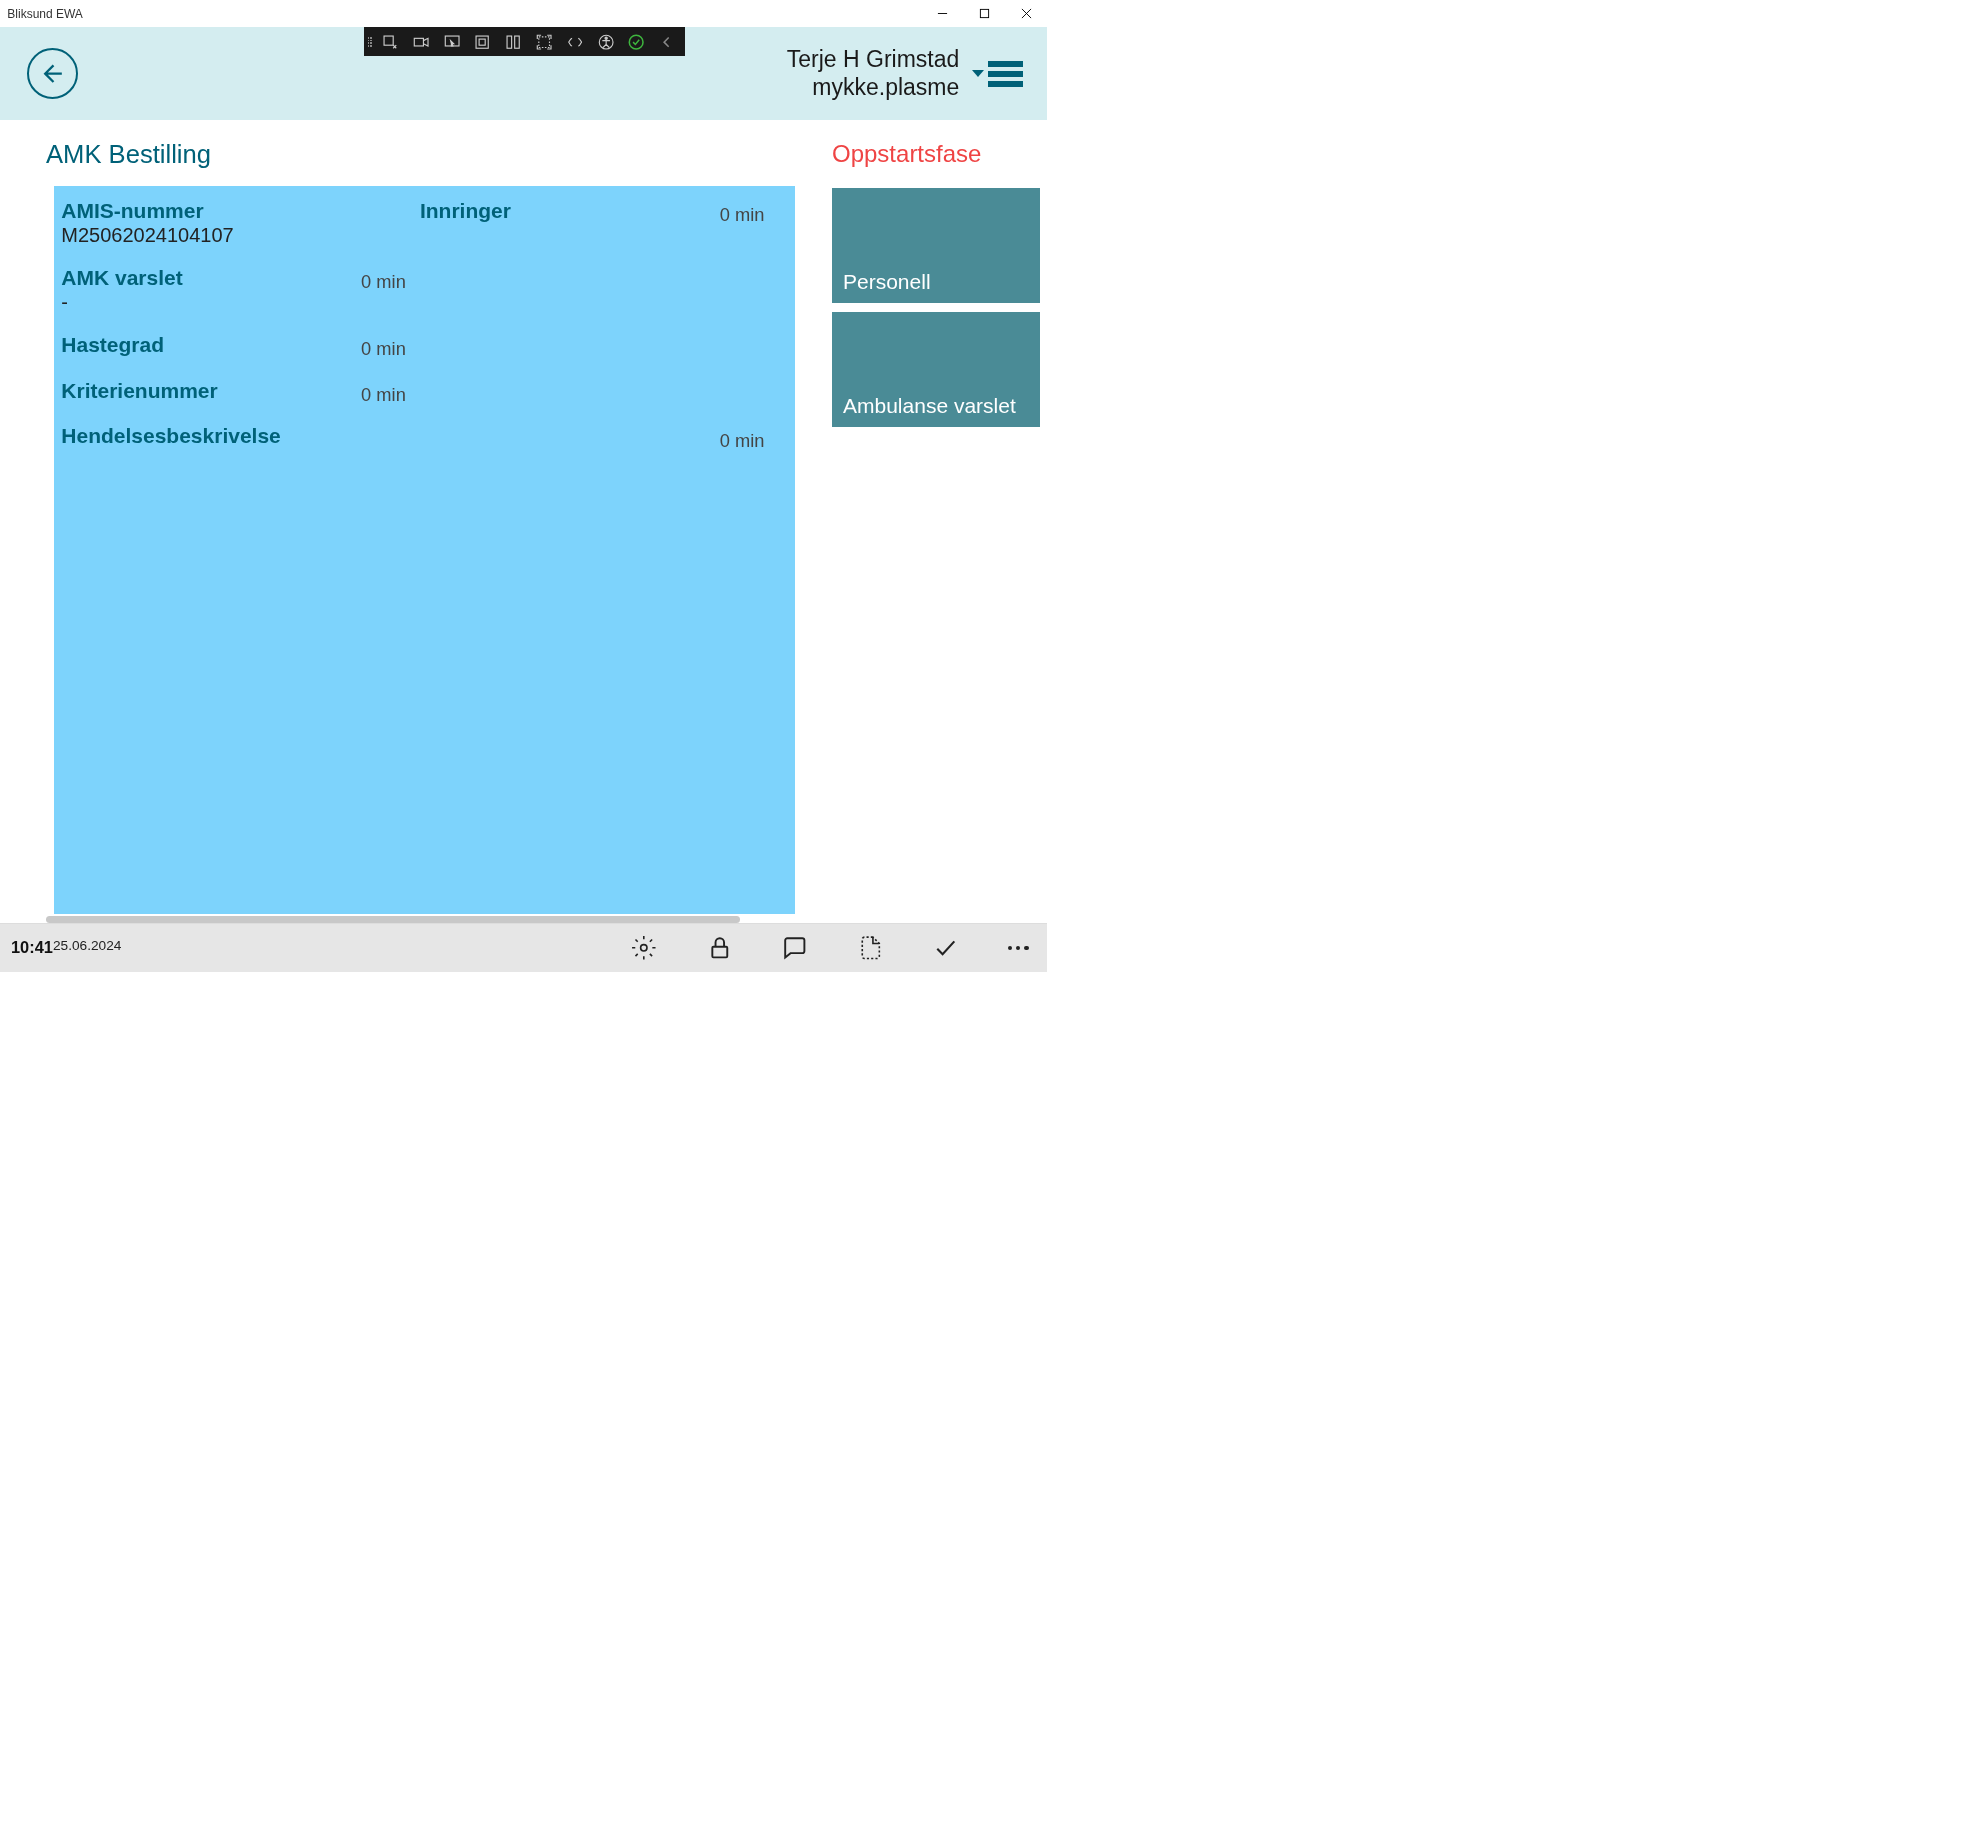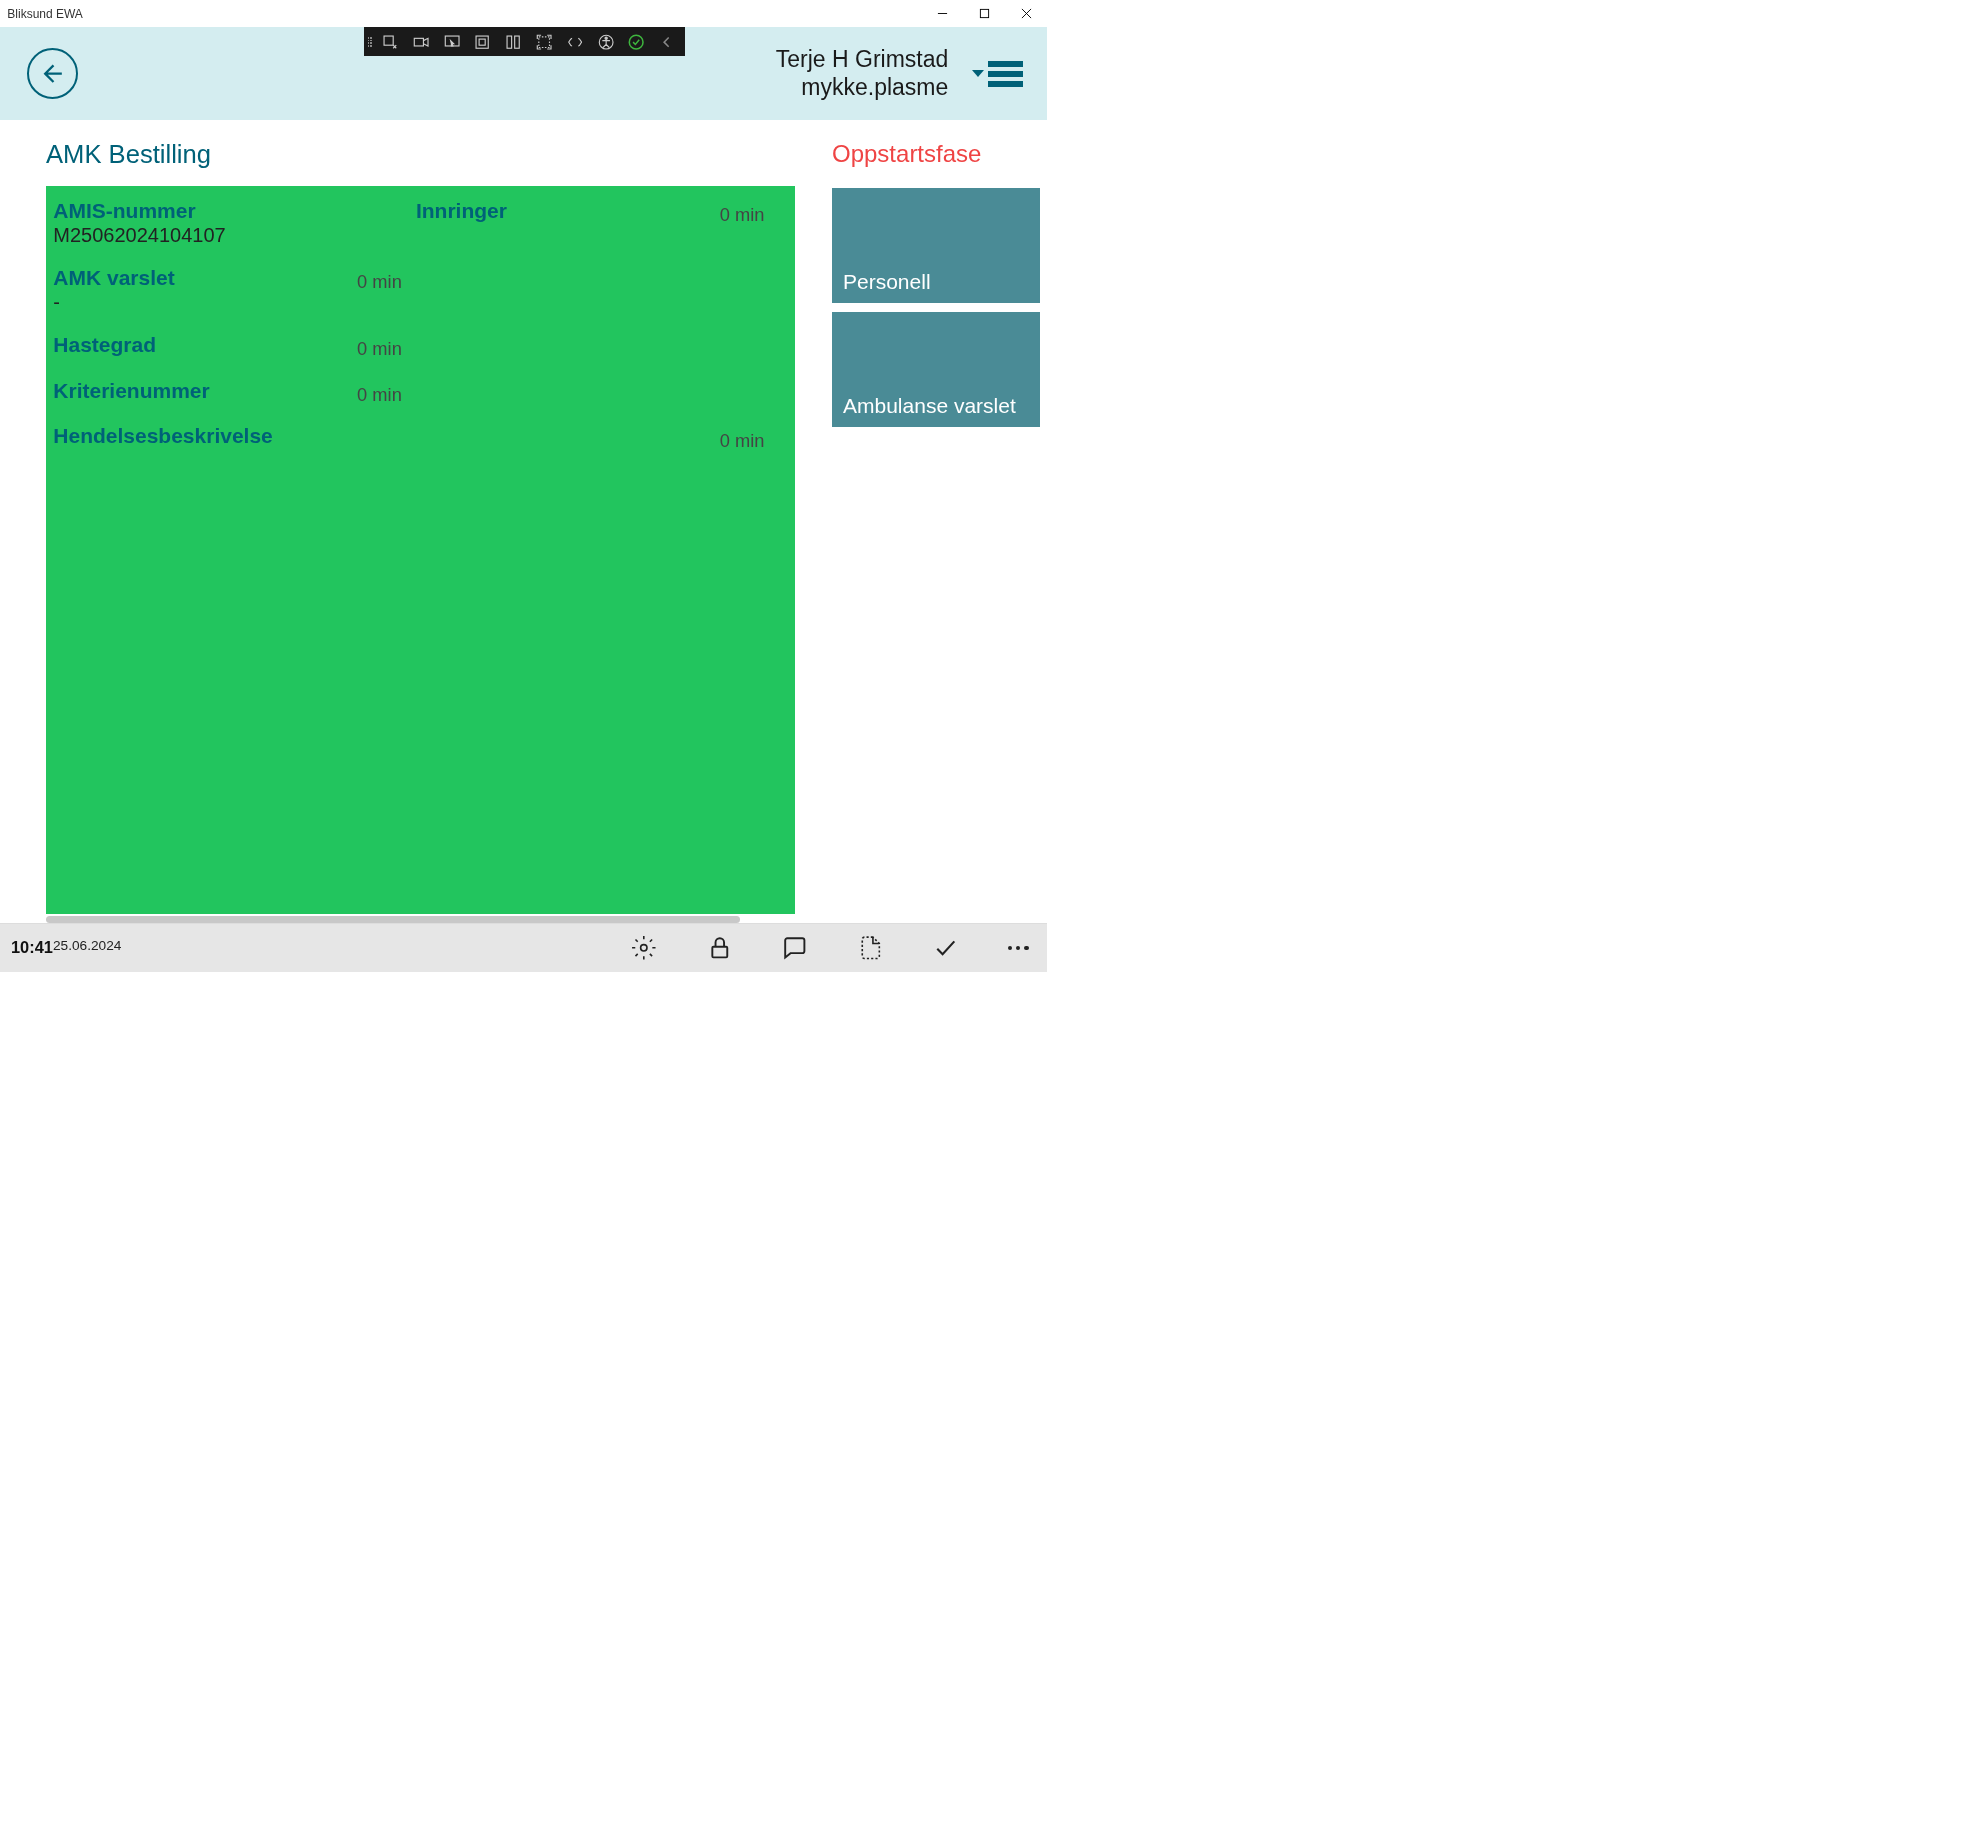--- a/index.html
+++ b/index.html
@@ -17,37 +17,37 @@
     .back-btn { width: 51px; height: 51px; border: 2.7px solid #006178; border-radius: 50%; display: flex; align-items: center; justify-content: center; cursor: pointer; }
     .back-btn svg { width: 27.4px; height: 27.4px; fill: #006178; }
     
     
     .dark-toolbar { position: absolute; left: 364px; top: 0; background: #1a1a1a; height: 29px; display: flex; align-items: center; padding: 1.8px; }
     .dt-item { width: 29px; height: 25.6px; display: flex; align-items: center; justify-content: center; margin: 0 0.9px; }
     .dt-item svg { width: 18.3px; height: 18.3px; }
     .dt-drag { width: 9.1px; display: flex; flex-wrap: wrap; align-content: center; gap: 0.9px; padding: 1.8px; }
     .dt-drag span { width: 1.8px; height: 1.8px; background: #888; }
     
-    .header-right { margin-left: auto; display: flex; align-items: center; gap: 24px; }
+    .header-right { margin-left: auto; display: flex; align-items: center; gap: 13px; }
     .user-info { text-align: right; color: #1a1a1a; }
     .user-name { font-size: 23px; font-weight: 400; line-height: 1.2; }
     .user-org { font-size: 23px; font-weight: 400; line-height: 1.2; }
     .hamburger { display: flex; align-items: center; cursor: pointer; }
     .hamburger-caret { width: 0; height: 0; border-left: 6.4px solid transparent; border-right: 6.4px solid transparent; border-top: 7.3px solid #006178; margin-right: 3.7px; }
     .hamburger-bars { display: flex; flex-direction: column; gap: 4.6px; }
     .hamburger-bars div { width: 35px; height: 5.5px; background: #006178; }
     
     
     .content { flex: 1; display: flex; padding: 20px 9.1px 0 46px; gap: 37px; overflow: hidden; }
     .left-col { flex: 0 0 749px; display: flex; flex-direction: column; }
     .right-col { flex: 0 0 208px; }
     
     .page-title { font-size: 25.6px; color: #006178; font-weight: 400; margin-bottom: 16.4px; }
     
-    .card { background: #22c55e; flex: 1; padding: 9.1px 16.4px 7.3px 7.3px; display: flex; flex-direction: column; }
+    .card { background: #7dd3fc; flex: 1; padding: 9.1px 16.4px 7.3px 7.3px; display: flex; flex-direction: column; margin-left: 8px; }
     .card-body { flex: 1; }
     .row { display: flex; }
     .field { flex: 1; padding: 3.7px 0 14.6px 0; }
     .field-label { color: #006178; font-size: 21px; font-weight: 600; }
     .field-value { color: #222; font-size: 20px; margin-top: 1.8px; }
     .field-time { color: #444; font-size: 18.3px; font-weight: 500; text-align: center; flex: 0 0 73px; padding-top: 5.5px; }
     .field-row { display: flex; align-items: flex-start; }
     .field-main { flex: 1; }
     
     .card-footer { display: flex; align-items: center; gap: 11px; padding: 7.3px 0; }

